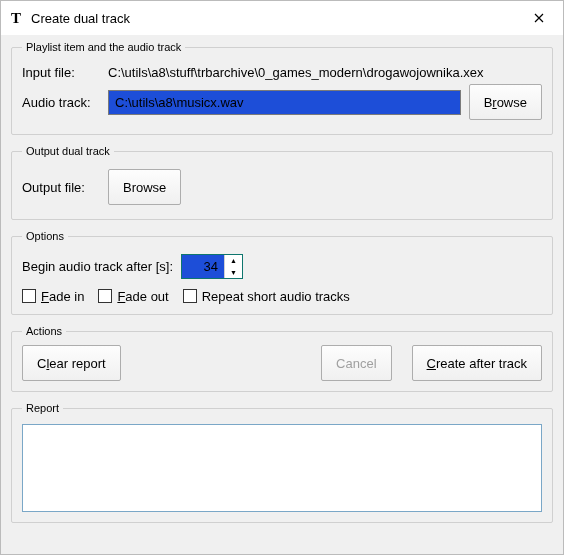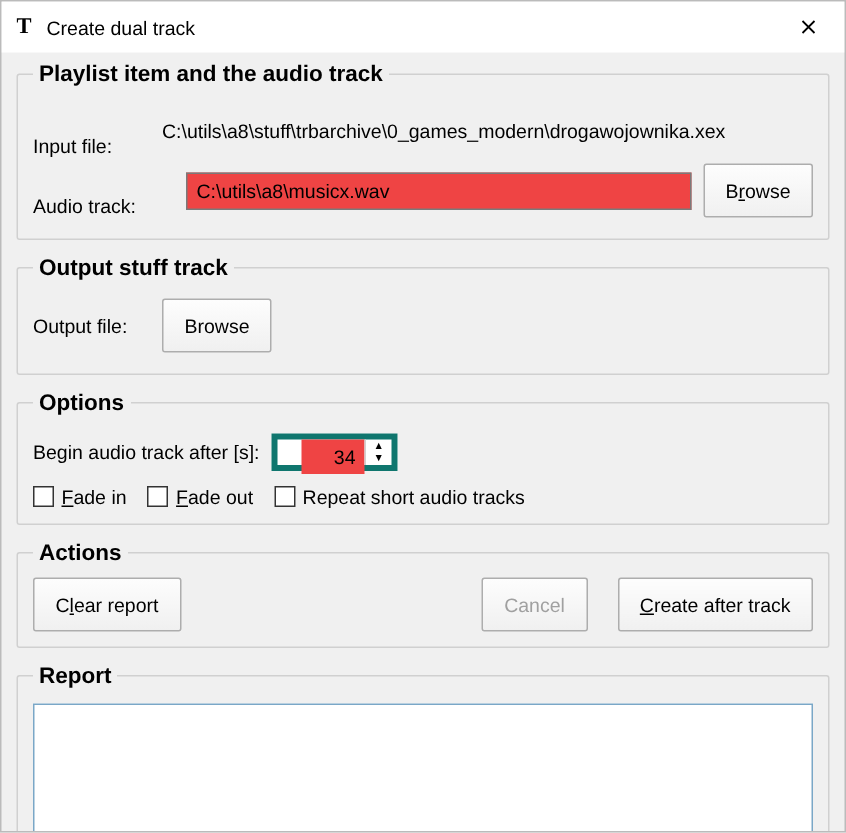--- a/index.html
+++ b/index.html
@@ -3,31 +3,31 @@
 <meta charset="utf-8">
 <style>
   * { box-sizing: border-box; font-family: 'Segoe UI', Tahoma, sans-serif; }
   body { margin: 0; background: #f0f0f0; width: 564px; height: 555px; overflow: hidden; border: 1px solid #bbb; }
   .titlebar { height: 34px; display: flex; align-items: center; padding: 0 2px 0 10px; background: #fff; }
   .titlebar .app-icon { font-weight: 900; font-size: 15px; font-family: Georgia, serif; margin-right: 10px; }
   .titlebar .title { font-size: 13px; flex: 1; }
   .titlebar .close { width: 44px; height: 30px; display: flex; align-items: center; justify-content: center; font-size: 14px; cursor: pointer; }
   .content { padding: 6px 10px 10px 10px; font-size: 13px; color: #000; }
   fieldset { border: 1px solid #d0d0d0; border-radius: 2px; margin: 0 0 10px 0; padding: 8px 10px 10px 10px; }
-  legend { padding: 0 4px; font-size: 15px; font-weight: bold; }
+  legend { padding: 0 4px; font-size: 11px; }
   .row { display: flex; align-items: center; gap: 8px; margin: 4px 0; }
-  .lbl { min-width: 78px; margin-top: 20px; }
+  .lbl { min-width: 78px; }
   .lbl-out { min-width: 78px; }
   .path { font-size: 13px; white-space: nowrap; overflow: hidden; text-overflow: ellipsis; flex: 1; }
-  input[type=text] { border: 1px solid #7a7a7a; padding: 3px 6px; font-size: 13px; height: 25px; background: #ef4444; margin-left: 16px; }
+  input[type=text] { border: 1px solid #7a7a7a; padding: 3px 6px; font-size: 13px; height: 25px; background: #1d4ed8; }
   .txt-flex { flex: 1; }
   button { border: 1px solid #adadad; background: linear-gradient(#fdfdfd,#f0f0f0); padding: 3px 14px; font-size: 13px; height: 36px; cursor: pointer; border-radius: 2px; }
   button:disabled { color: #a0a0a0; cursor: default; }
   .u { text-decoration: underline; }
-  .spinwrap { display: flex; border: 4px solid #0f766e; height: 25px; background: #fff; }
+  .spinwrap { display: flex; border: 1px solid #0f766e; height: 25px; background: #fff; }
   .spinwrap input { border: none; width: 42px; text-align: right; padding: 0 6px; height: 23px; outline: none; }
   .spinbtns { width: 18px; display: flex; flex-direction: column; border-left: 1px solid #d0d0d0; }
   .spinbtns div { flex: 1; display: flex; align-items: center; justify-content: center; font-size: 7px; cursor: pointer; }
   .chkrow { display: flex; align-items: center; gap: 14px; margin-top: 10px; }
   .chk { display: flex; gap: 5px; cursor: pointer; }
   .chk .box { width: 14px; height: 14px; border: 1px solid #333; background: #fff; }
   .actions { display: flex; gap: 20px; align-items: center; }
   .actions .spacer { flex: 1; }
   .report-box { border: 1px solid #7aa7c7; background: #fff; height: 88px; margin-top: 2px; }
 </style>
@@ -53,21 +53,21 @@
       <span class="path">C:\utils\a8\stuff\trbarchive\0_games_modern\drogawojownika.xex</span>
     </div>
     <div class="row">
       <span class="lbl">Audio track:</span>
       <input type="text" class="txt-flex" value="C:\utils\a8\musicx.wav" style="">
       <button><span>B</span><span class="u">r</span><span>owse</span></button>
     </div>
   </fieldset>
 
   <fieldset>
-    <legend>Output stuff track</legend>
+    <legend>Output dual track</legend>
     <div class="row">
       <span class="lbl-out">Output file:</span>
       <button>Browse</button>
     </div>
   </fieldset>
 
   <fieldset>
     <legend>Options</legend>
     <div class="row">
       <span>Begin audio track after [s]:</span>

